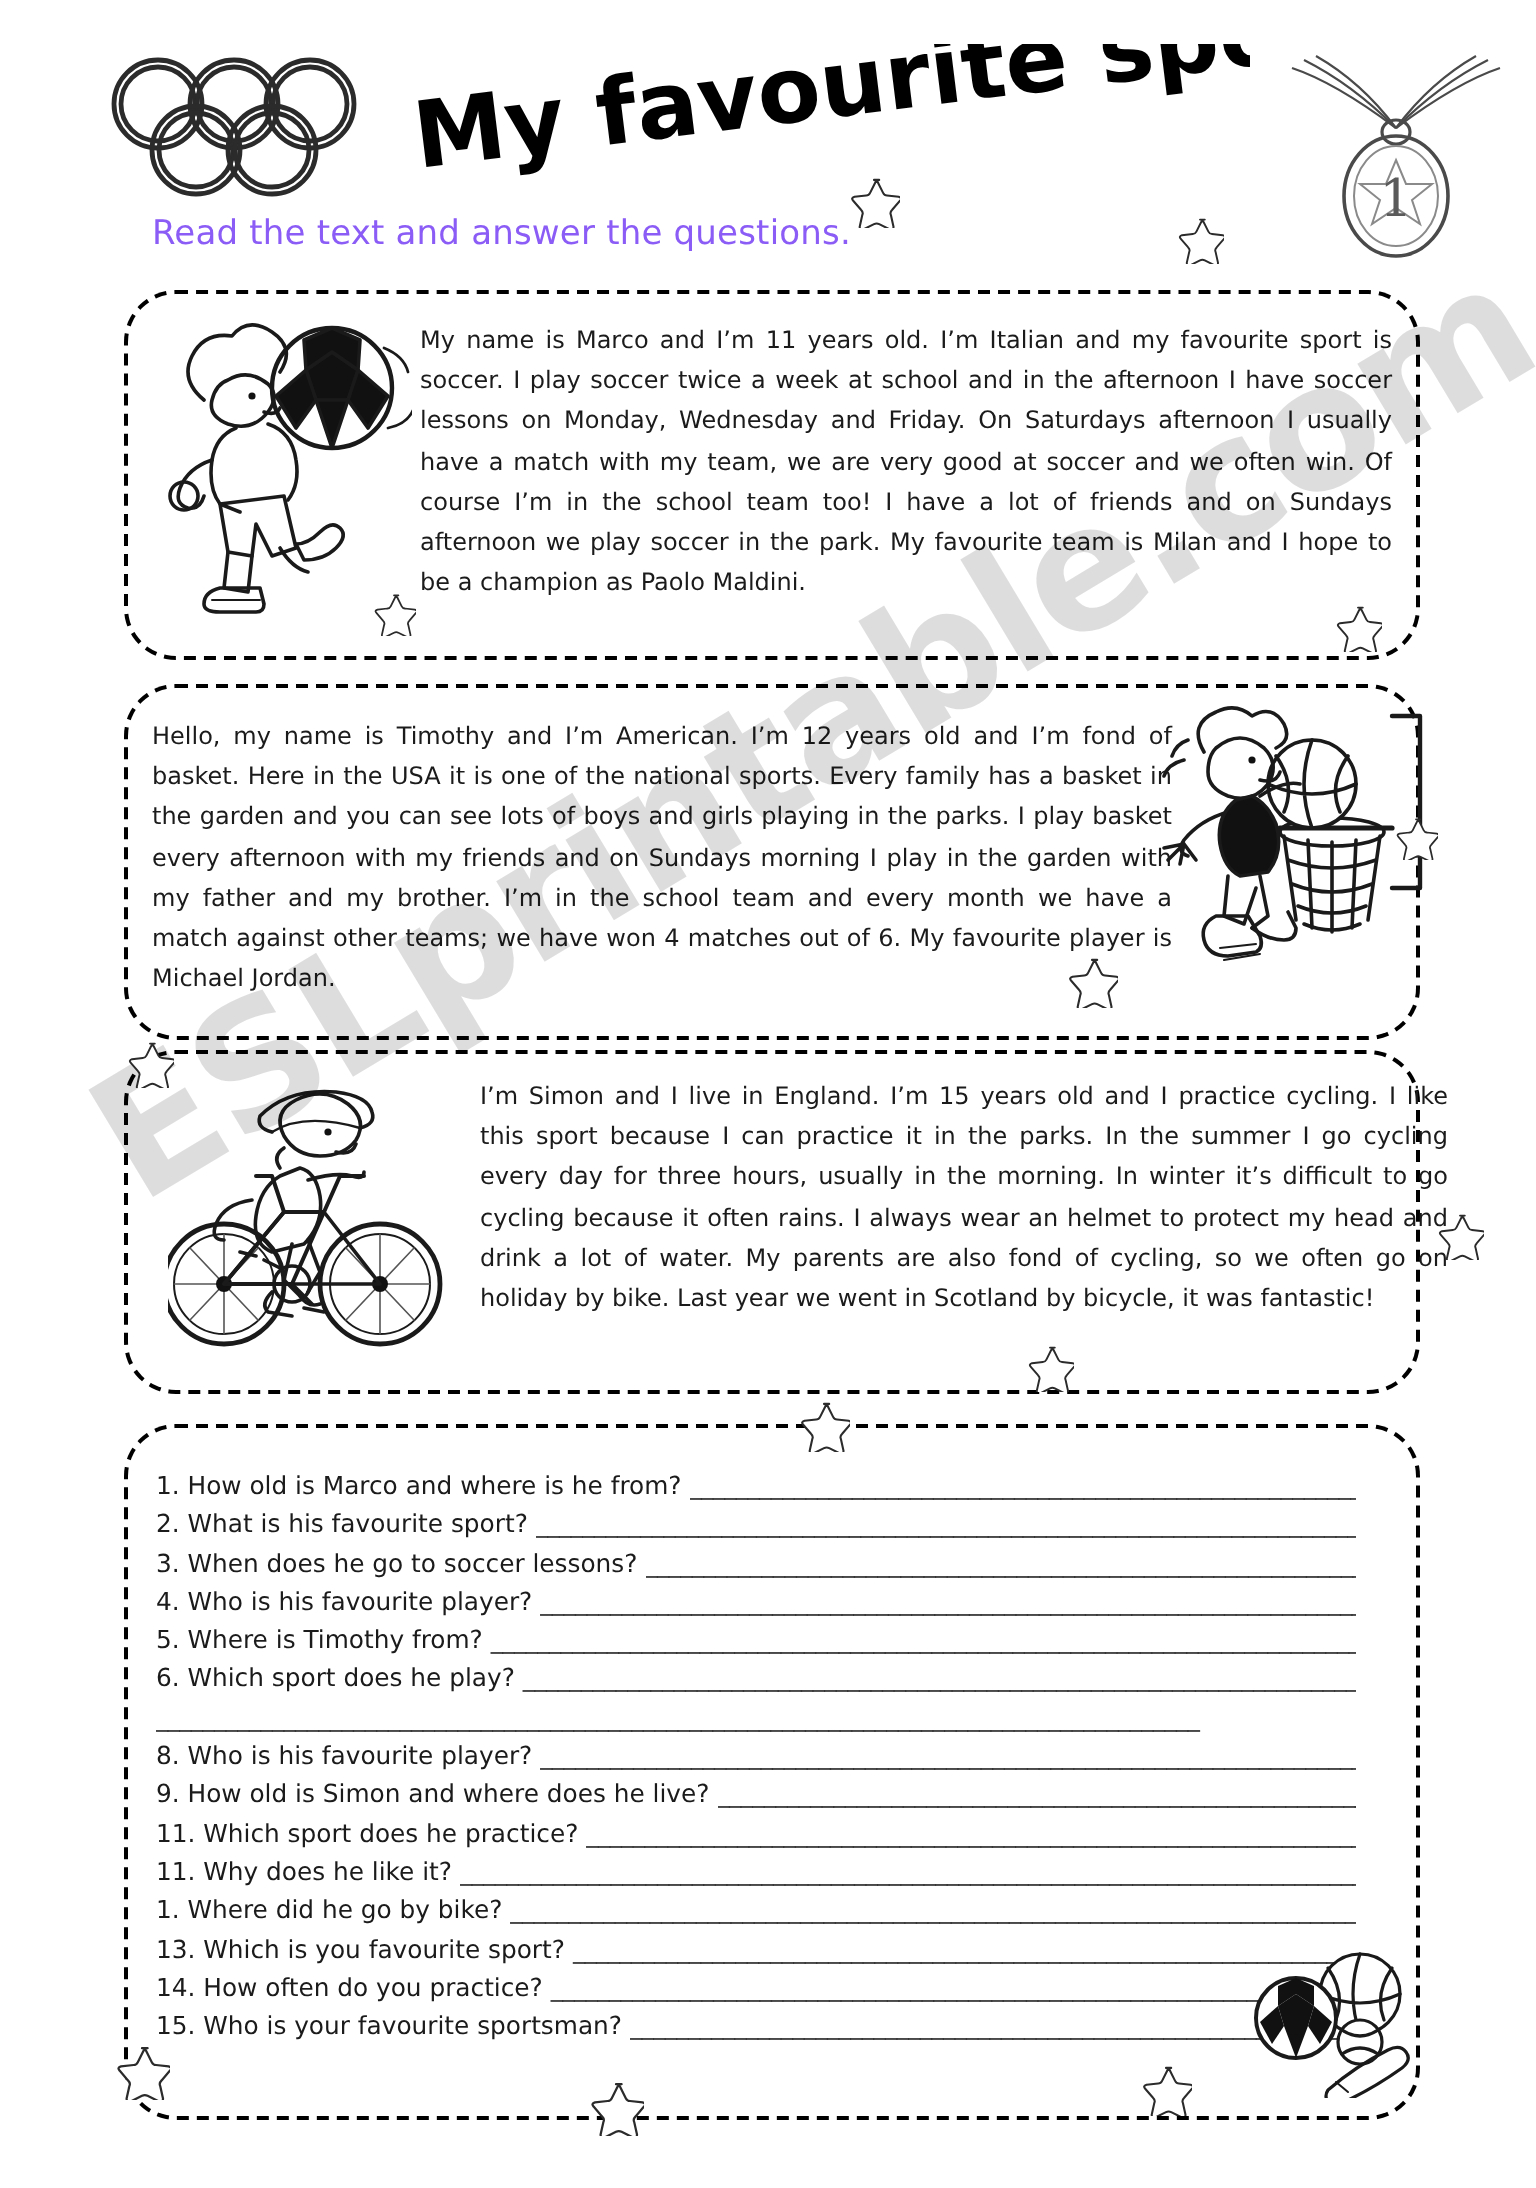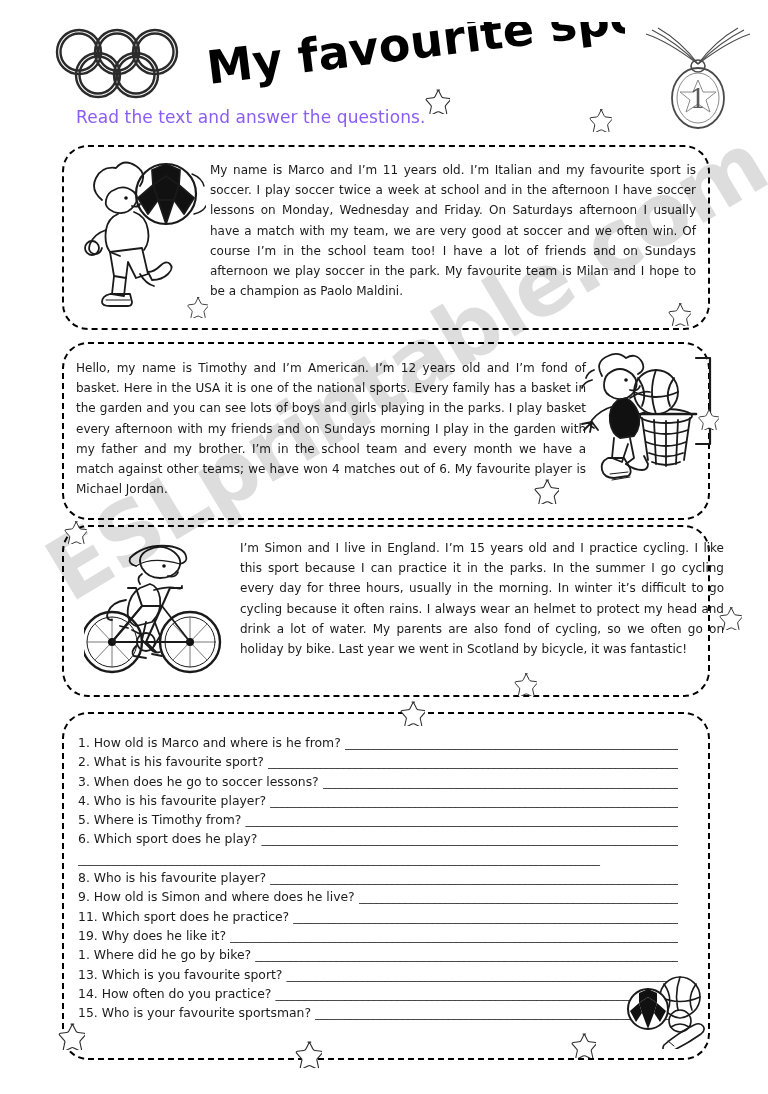--- a/index.html
+++ b/index.html
@@ -359,21 +359,21 @@
       </div>
       <div class="q-row">
         <span class="q-text">9. How old is Simon and where does he live?</span>
         <span class="q-line">__________________________________________________________________________________________</span>
       </div>
       <div class="q-row">
         <span class="q-text">11. Which sport does he practice?</span>
         <span class="q-line">__________________________________________________________________________________________</span>
       </div>
       <div class="q-row">
-        <span class="q-text">19. Why does he like it?</span>
+        <span class="q-text">11. Why does he like it?</span>
         <span class="q-line">__________________________________________________________________________________________</span>
       </div>
       <div class="q-row">
         <span class="q-text">1. Where did he go by bike?</span>
         <span class="q-line">__________________________________________________________________________________________</span>
       </div>
       <div class="q-row">
         <span class="q-text">13. Which is you favourite sport?</span>
         <span class="q-line">__________________________________________________________________________________________</span>
       </div>

